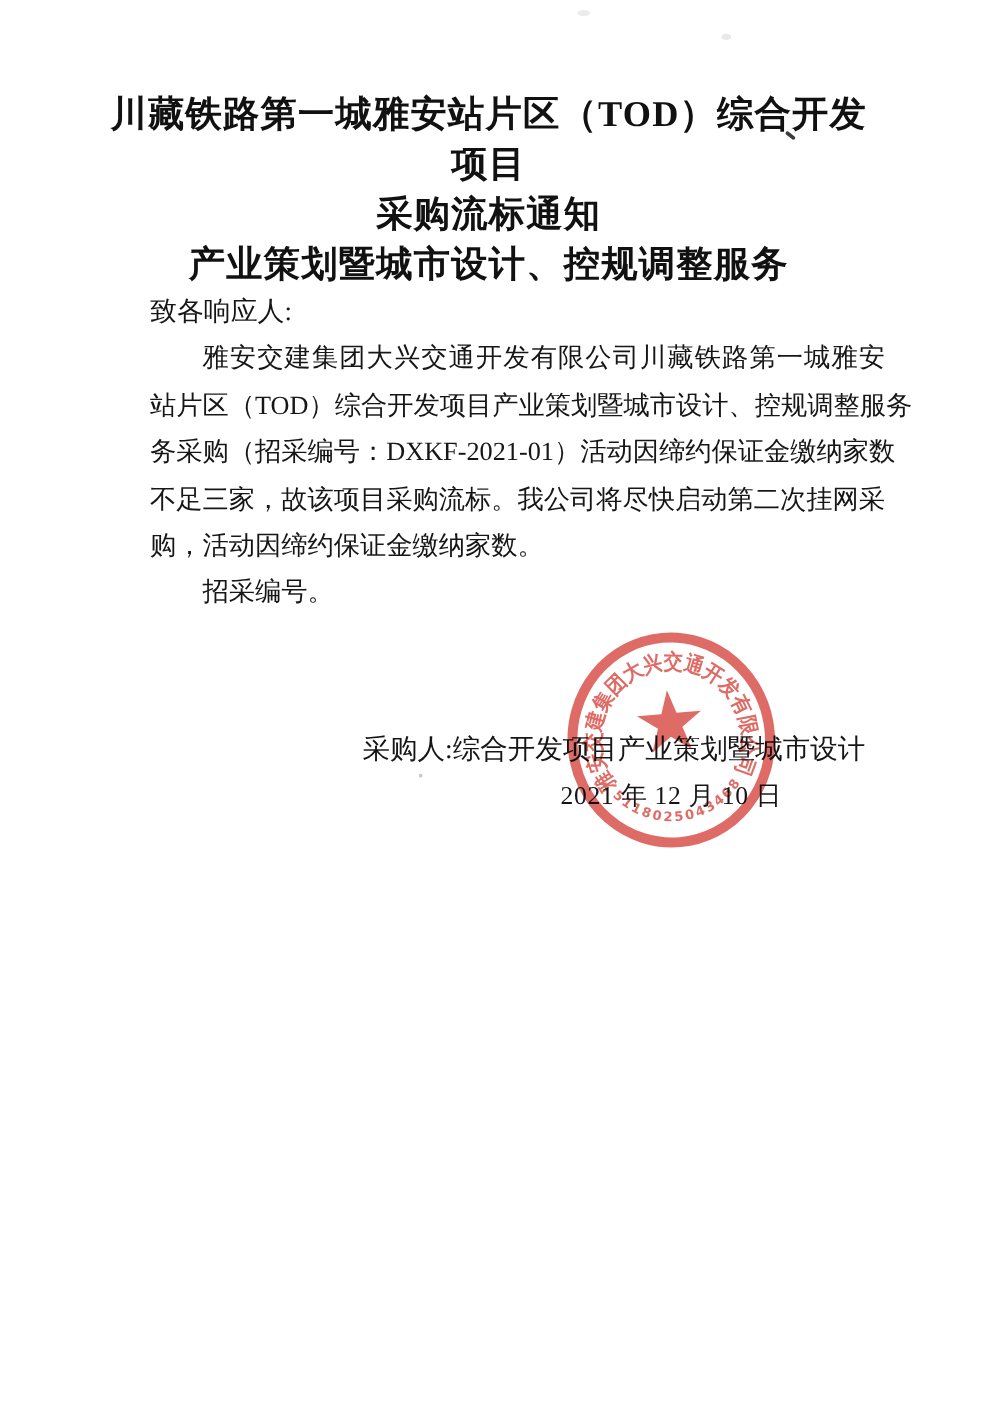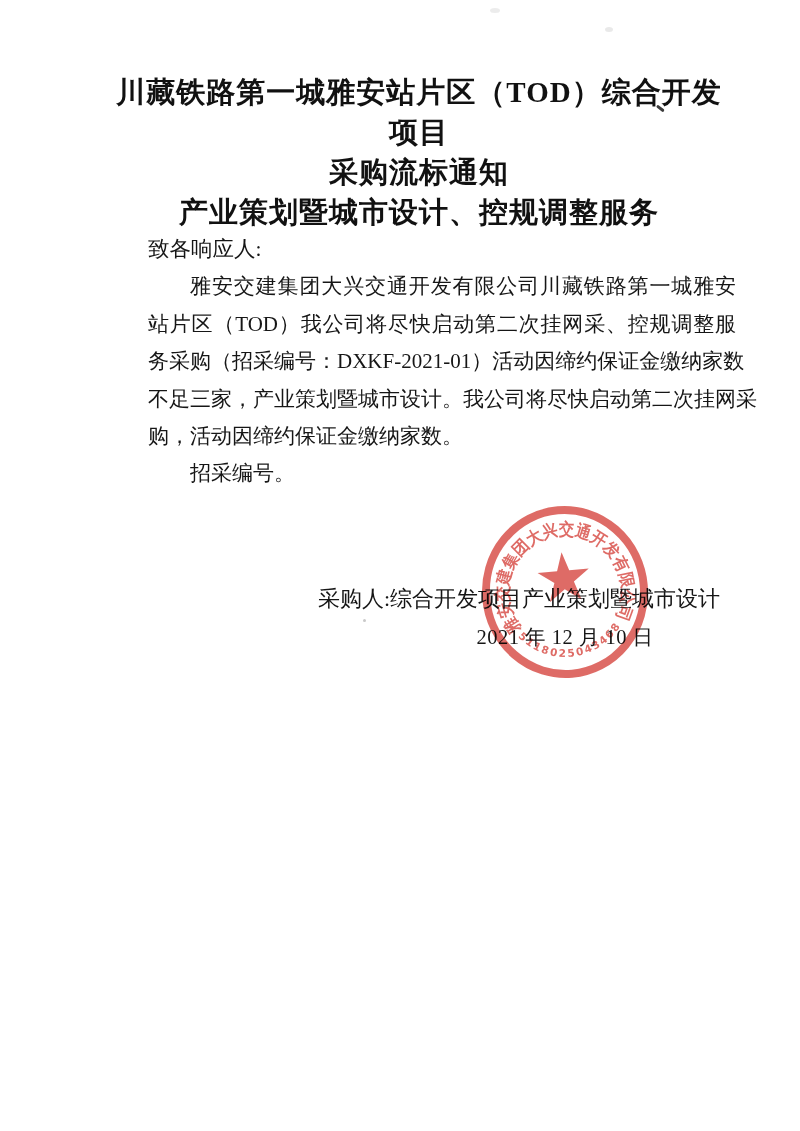--- a/index.html
+++ b/index.html
@@ -5,21 +5,21 @@
   * { margin: 0; padding: 0; box-sizing: border-box; }
   html, body { width: 800px; height: 1131px; }
   body {
     position: relative;
     width: 800px; height: 1131px;
     background: #ffffff;
     overflow: hidden;
     font-family: "Liberation Serif", "DejaVu Serif", serif;
     color: #161616;
   }
-  .page { position: absolute; inset: 0; margin-left: 28px; }
+  .page { position: absolute; inset: 0; }
 
   .title-block {
     position: absolute;
     left: 81px; top: 72px; width: 620px;
     text-align: center;
     font-weight: bold;
     font-size: 29px;
     line-height: 40px;
     letter-spacing: 1px;
     color: #111111;
@@ -113,23 +113,23 @@
   <div class="title-block">
     <div>川藏铁路第一城雅安站片区（TOD）综合开发项目</div>
     <div>采购流标通知</div>
     <div>产业策划暨城市设计、控规调整服务</div>
   </div>
 
   <div class="salutation">致各响应人:</div>
 
   <div class="body-block">
     <div class="body-line fill indent">雅安交建集团大兴交通开发有限公司川藏铁路第一城雅安</div>
-    <div class="body-line fill">站片区（TOD）我公司将尽快启动第二次挂网采、控规调整服</div>
+    <div class="body-line fill">站片区（TOD）综合开发项目产业策划暨城市设计、控规调整服务</div>
     <div class="body-line fill">务采购（招采编号：DXKF-2021-01）活动因缔约保证金缴纳家数</div>
-    <div class="body-line fill">不足三家，产业策划暨城市设计。我公司将尽快启动第二次挂网采</div>
+    <div class="body-line fill">不足三家，故该项目采购流标。我公司将尽快启动第二次挂网采</div>
     <div class="body-line">购，活动因缔约保证金缴纳家数。</div>
   </div>
 
   <div class="closing-line">招采编号。</div>
 
   <div class="signature-line">采购人:综合开发项目产业策划暨城市设计</div>
 
   <div class="date-line">2021 年 12 月 10 日</div>
 
   <svg class="seal" viewBox="0 0 200 200" xmlns="http://www.w3.org/2000/svg">

